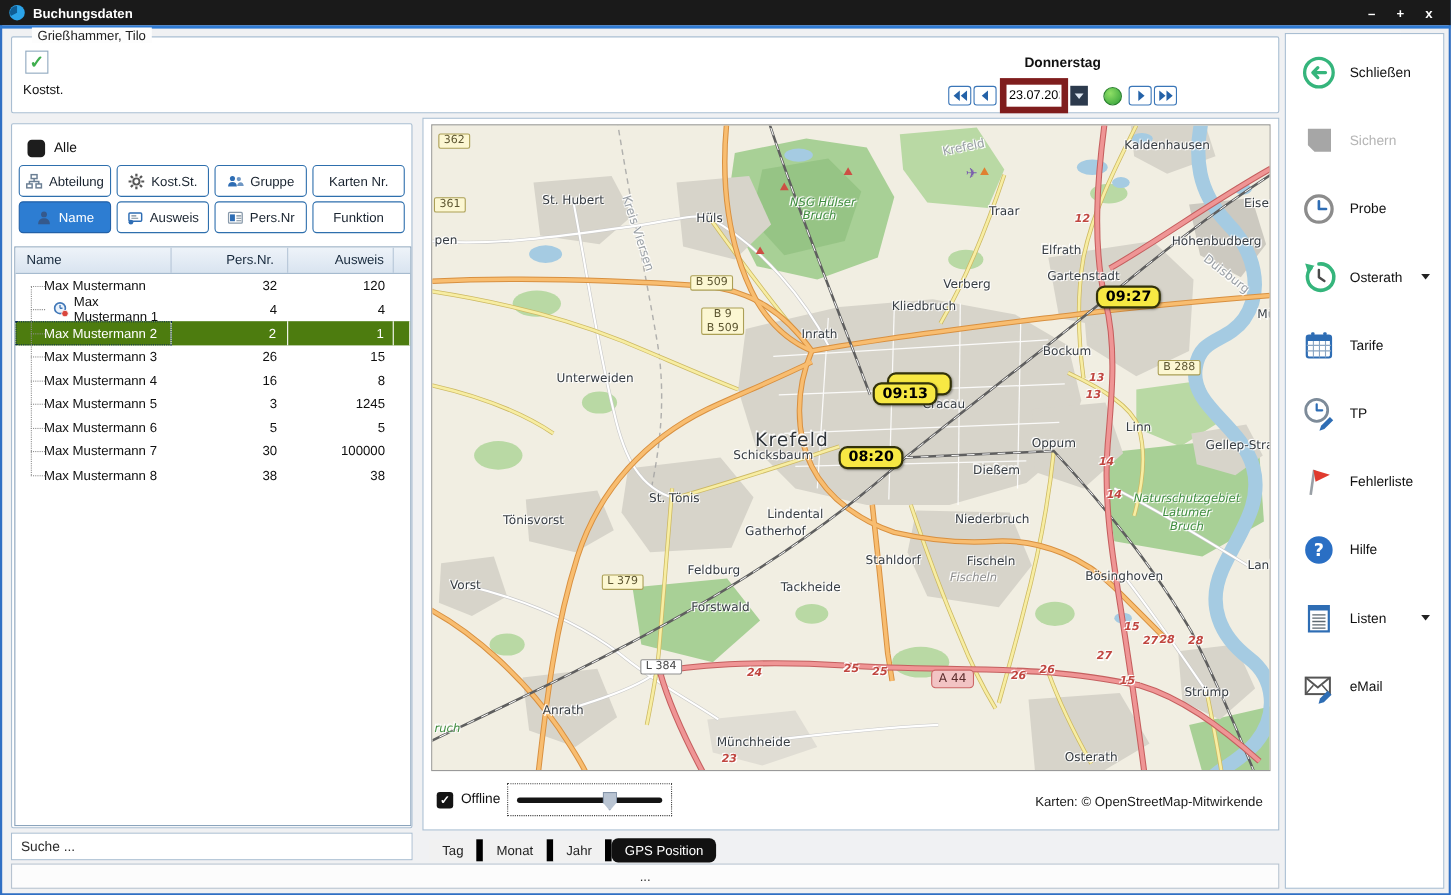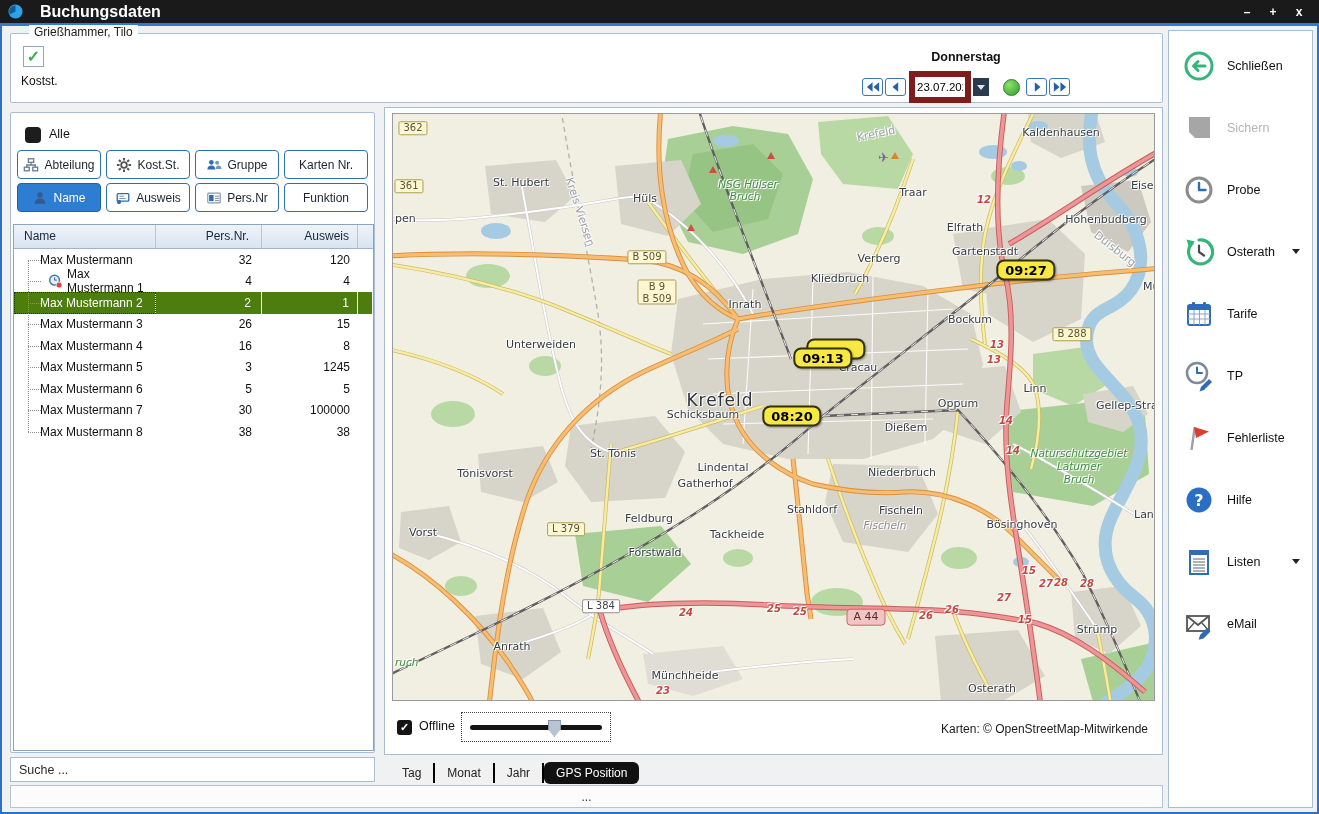--- a/index.html
+++ b/index.html
@@ -1,21 +1,21 @@
 <!DOCTYPE html>
 <html><head>
 <meta charset="utf-8">
 <style>
   html,body{margin:0;padding:0;background:#6b6b6b;}
   *{box-sizing:border-box;}
   .window{position:relative;width:1319px;height:814px;background:#f0f1f3;overflow:hidden;
     font-family:"Liberation Sans",sans-serif;box-shadow:inset 0 0 0 2px #2f6fc4;}
   
   .titlebar{position:absolute;top:0;left:0;right:0;height:23px;background:#1a1a1a;display:flex;align-items:center;padding-left:8px;}
-  .tb-title{color:#fff;font-weight:bold;font-size:16px;margin-left:17px;}
+  .tb-title{color:#fff;font-weight:bold;font-size:12px;margin-left:7px;}
   .tb-btns{margin-left:auto;display:flex;gap:10px;padding-right:12px;color:#fff;}
   .tb-btn{width:16px;text-align:center;font-size:12px;font-weight:bold;cursor:pointer;}
   .accent{position:absolute;top:23px;left:0;right:0;height:3px;background:#2f7ad2;}
   
   .groupbox{position:absolute;background:#fff;border:1px solid #a9bed2;border-radius:2px;}
   .legend{position:absolute;top:-9px;left:18px;background:#fdfdfd;padding:0 5px;font-size:12px;color:#222;}
   
   .hdr-cb{position:absolute;left:12px;top:12px;width:21px;height:21px;border:1px solid #8fa8bf;background:#fff;
     display:flex;align-items:center;justify-content:center;color:#3fae4e;font-weight:bold;font-size:16px;cursor:pointer;}
   .hdr-cb-label{position:absolute;left:10px;top:40px;font-size:12px;color:#111;}
@@ -91,21 +91,21 @@
   .offline-cb{position:absolute;left:12px;top:612px;width:15px;height:15px;background:#141414;border-radius:3px;color:#fff;
       display:flex;align-items:center;justify-content:center;font-size:11px;font-weight:bold;cursor:pointer;}
   .offline-label{position:absolute;left:34px;top:611px;font-size:12.5px;color:#111;}
   .slider{position:absolute;left:76px;top:604px;width:150px;height:30px;border:1px dotted #444;cursor:pointer;}
   .slider-track{position:absolute;left:8px;right:8px;top:12px;height:5px;background:#141414;border-radius:3px;}
   .slider-thumb{position:absolute;left:58%;top:7px;width:13px;height:17px;background:#b9c4d2;border:1px solid #8494a8;
       clip-path:polygon(0 0,100% 0,100% 55%,50% 100%,0 55%);cursor:grab;}
   .attribution{position:absolute;right:14px;top:614px;font-size:12px;color:#1a1a1a;}
   
   .tabs{position:absolute;left:390px;top:761px;height:24px;display:flex;align-items:center;}
-  .tab{padding:3px 12px;font-size:12px;color:#222;background:#f1f1f1;border-right:2px solid #000000;cursor:pointer;}
+  .tab{padding:3px 12px;font-size:12px;color:#222;background:#f1f1f1;border-right:6px solid #000000;cursor:pointer;}
   .tab.sel{background:#111;color:#fff;border-radius:6px;padding:4px 12px;border:none;}
   
   .sidebar{position:absolute;left:1168px;top:30px;width:145px;height:778px;background:#fff;border:1px solid #a9bed2;padding-top:4px;}
   .side-item{position:relative;height:62px;display:flex;align-items:center;padding-left:13px;cursor:pointer;}
   .side-icon{width:34px;height:34px;flex:none;display:flex;align-items:center;justify-content:center;}
   .side-label{margin-left:11px;font-size:12.5px;color:#111;}
   .side-item.disabled .side-label{color:#b5b5b5;}
   .caret{position:absolute;right:12px;top:28px;width:0;height:0;border-left:4px solid transparent;border-right:4px solid transparent;border-top:5px solid #222;cursor:pointer;}
 </style>
 </head>

